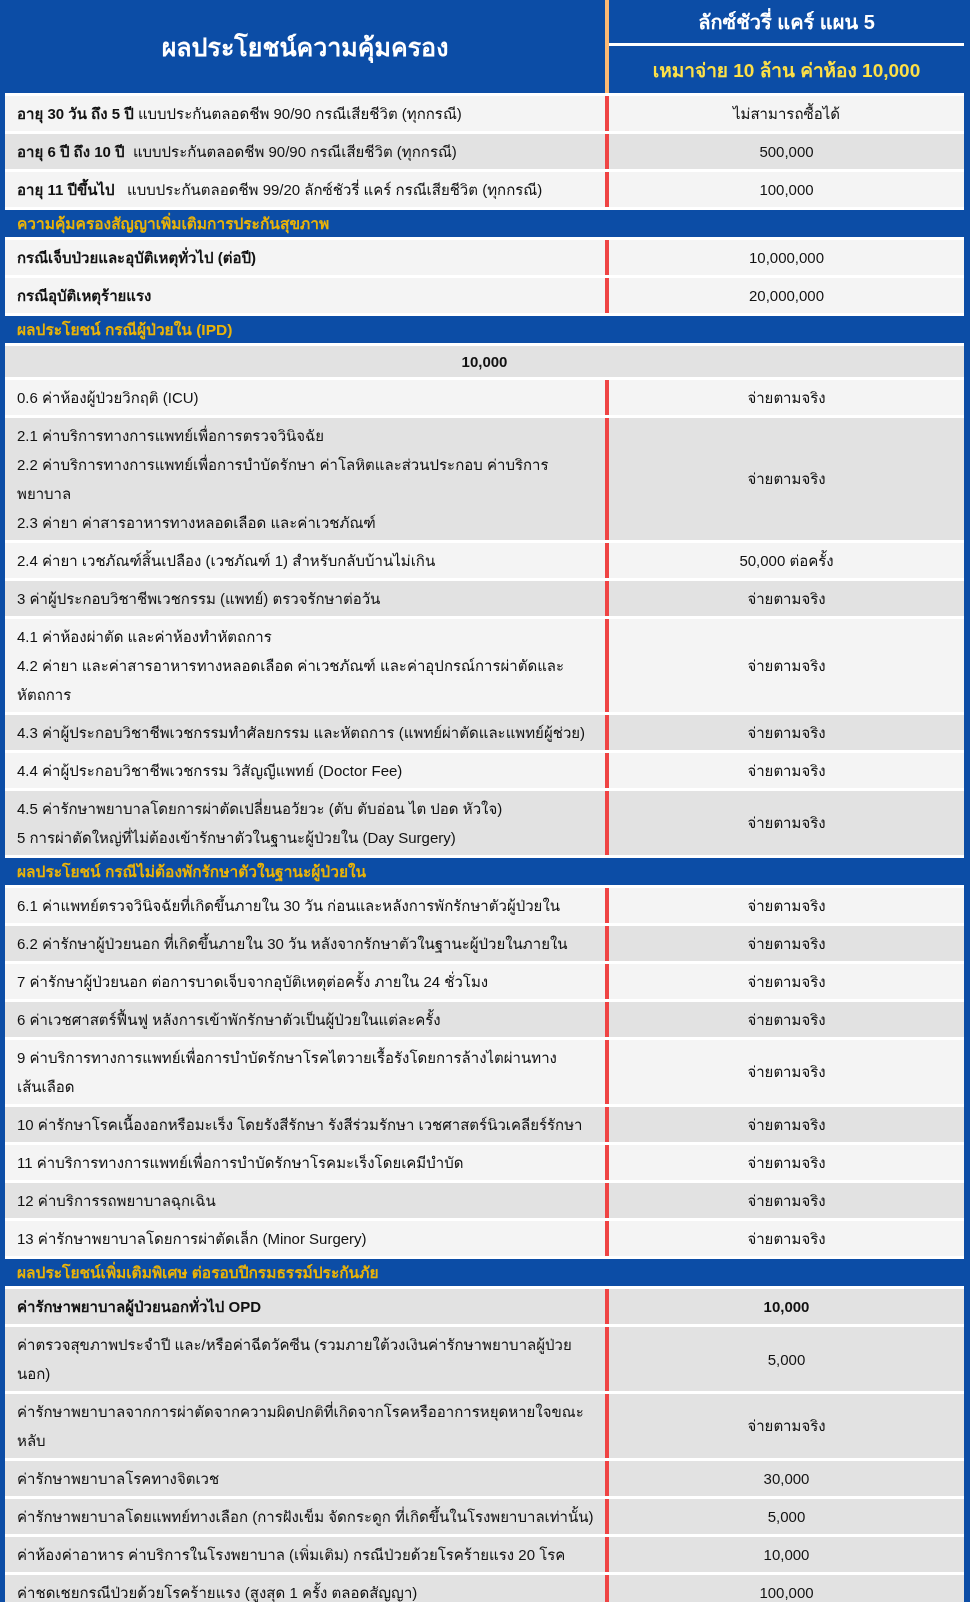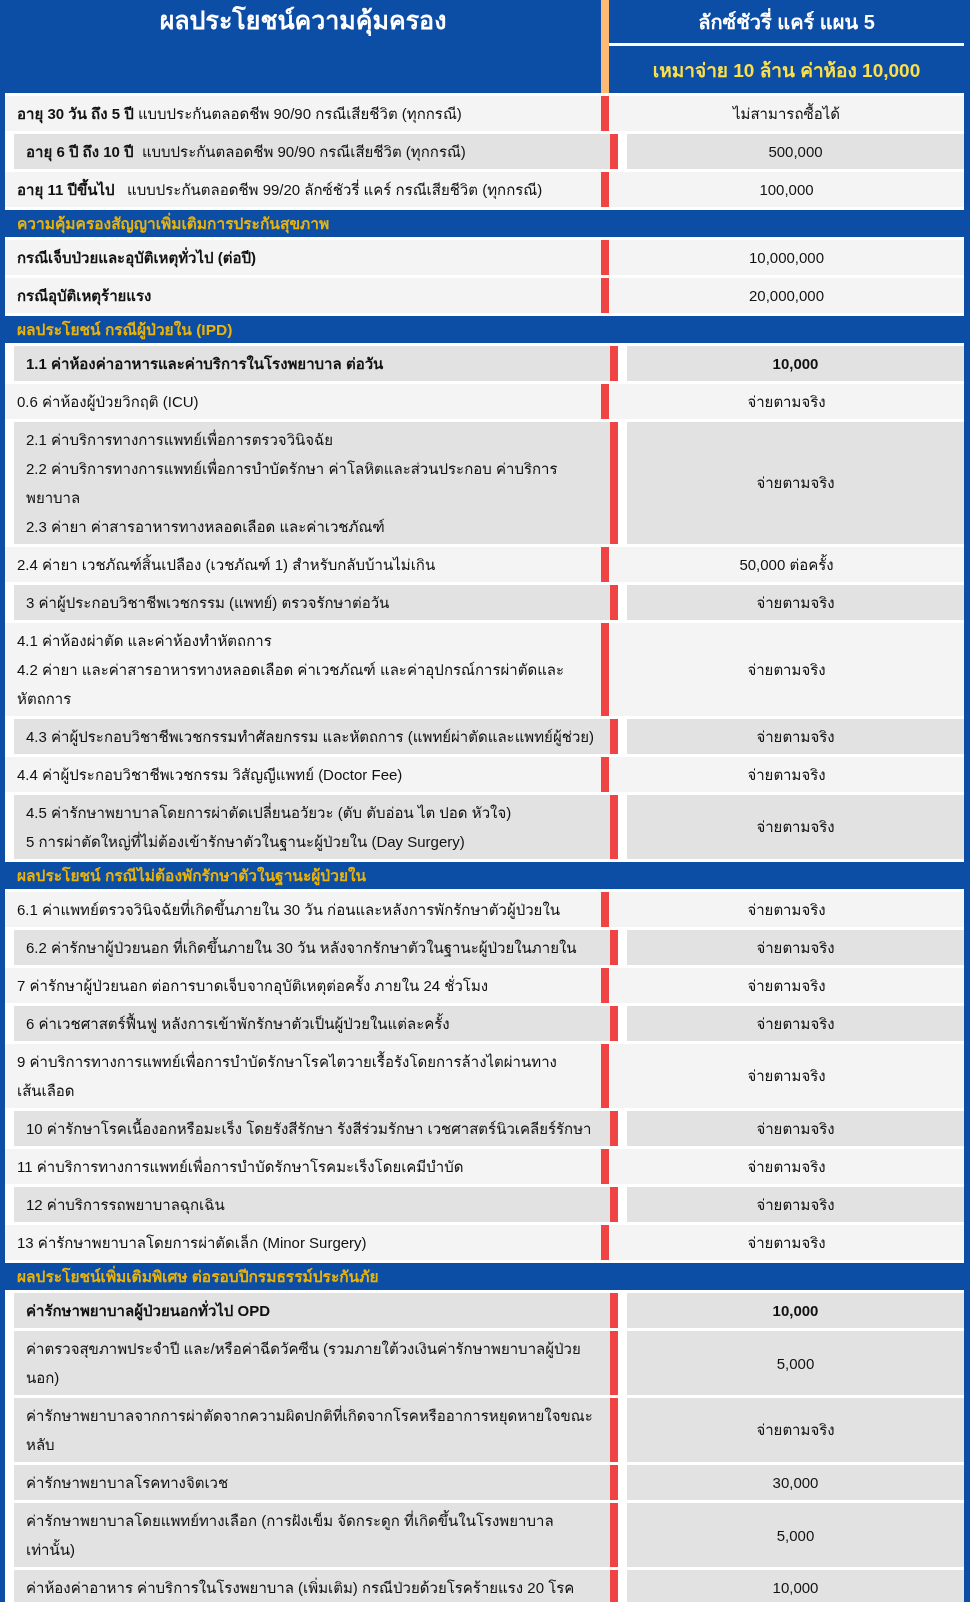--- a/index.html
+++ b/index.html
@@ -11,44 +11,44 @@
   body{font-family:"Liberation Sans","DejaVu Sans",sans-serif;color:#111;}
   .board{
     width:970px;min-height:1602px;box-sizing:border-box;background:#fff;
     border-left:5px solid var(--blue);
     border-right:6px solid var(--blue);
     border-bottom:5px solid var(--blue);
     overflow:hidden;
   }
   
   .hdr{display:flex;background:var(--blue);height:93px;}
-  .hdr-l{width:604px;box-sizing:border-box;border-right:8px solid #fdba74;
-         display:flex;justify-content:center;}
+  .hdr-l{width:604px;box-sizing:border-box;border-right:4px solid #fdba74;
+         display:flex;align-items:center;justify-content:center;}
   .hdr-title{color:#fff;font-weight:bold;font-size:25px;}
   .hdr-r{flex:1;display:flex;flex-direction:column;}
   .hdr-plan{height:46px;box-sizing:border-box;border-bottom:3px solid #fff;
             display:flex;align-items:center;justify-content:center;
             color:#fff;font-weight:bold;font-size:20px;}
   .hdr-sub{flex:1;display:flex;align-items:center;justify-content:center;
            color:#fde047;font-weight:bold;font-size:19px;}
   
   .sec{background:var(--blue);color:#eab308;font-weight:bold;font-size:15.5px;
        margin-top:3px;min-height:26px;display:flex;align-items:center;
        padding:1px 12px;box-sizing:border-box;}
   
   .row{display:flex;margin-top:3px;}
-  .cl{width:604px;box-sizing:border-box;border-right:8px solid #ef4444;
+  .cl{width:604px;box-sizing:border-box;border-right:4px solid #ef4444;
       display:flex;flex-direction:column;justify-content:center;
       padding:3px 10px 3px 12px;font-size:15px;}
   .cr{flex:1;display:flex;align-items:center;justify-content:center;
       font-size:15px;text-align:center;padding:3px 4px;box-sizing:border-box;}
   .row{min-height:31px;}
   .line{line-height:29px;}
   .w .cl,.w .cr{background:var(--lite);}
-  .g .cl,.g .cr{background:var(--gray);margin-left:9px;}
+  .g .cl,.g .cr{background:var(--gray);}
   .b{font-weight:bold;}
   .vb{font-weight:bold;}
 </style>
 </head>
 <body>
 
 <div class="board">
 
   <div class="hdr">
     <div class="hdr-l">
@@ -90,23 +90,20 @@
   <div class="row w">
     <div class="cl b">
       <div class="line">กรณีอุบัติเหตุร้ายแรง</div>
     </div>
     <div class="cr">20,000,000</div>
   </div>
 
   <div class="sec">ผลประโยชน์ กรณีผู้ป่วยใน (IPD)</div>
 
   <div class="row g">
-    <div class="cl b">
-      <div class="line">1.1 ค่าห้องค่าอาหารและค่าบริการในโรงพยาบาล ต่อวัน</div>
-    </div>
     <div class="cr vb">10,000</div>
   </div>
   <div class="row w">
     <div class="cl">
       <div class="line">0.6 ค่าห้องผู้ป่วยวิกฤติ (ICU)</div>
     </div>
     <div class="cr">จ่ายตามจริง</div>
   </div>
   <div class="row g">
     <div class="cl">

